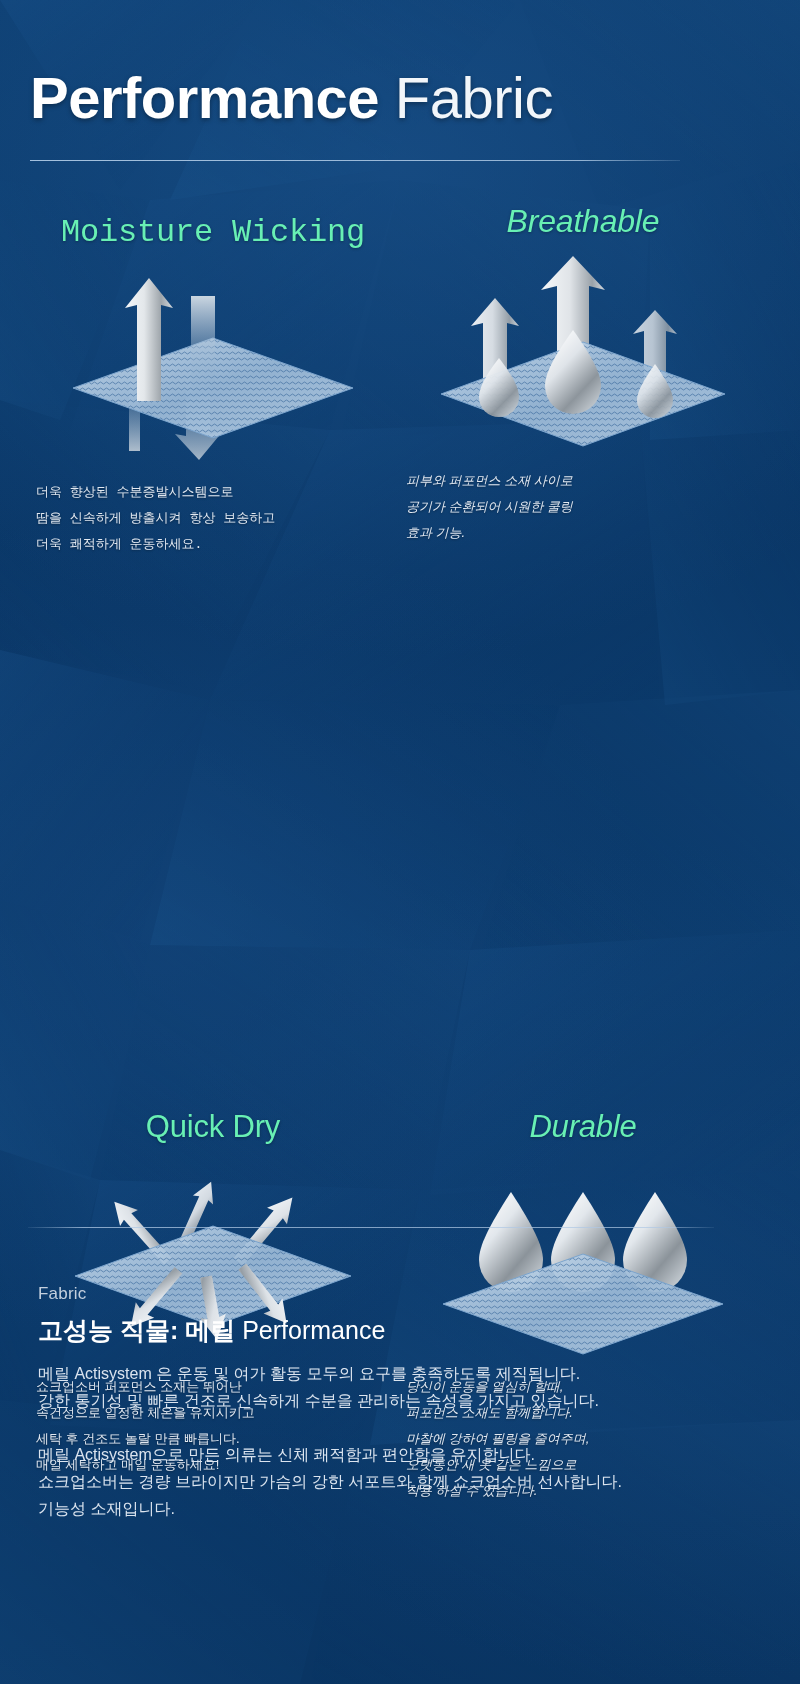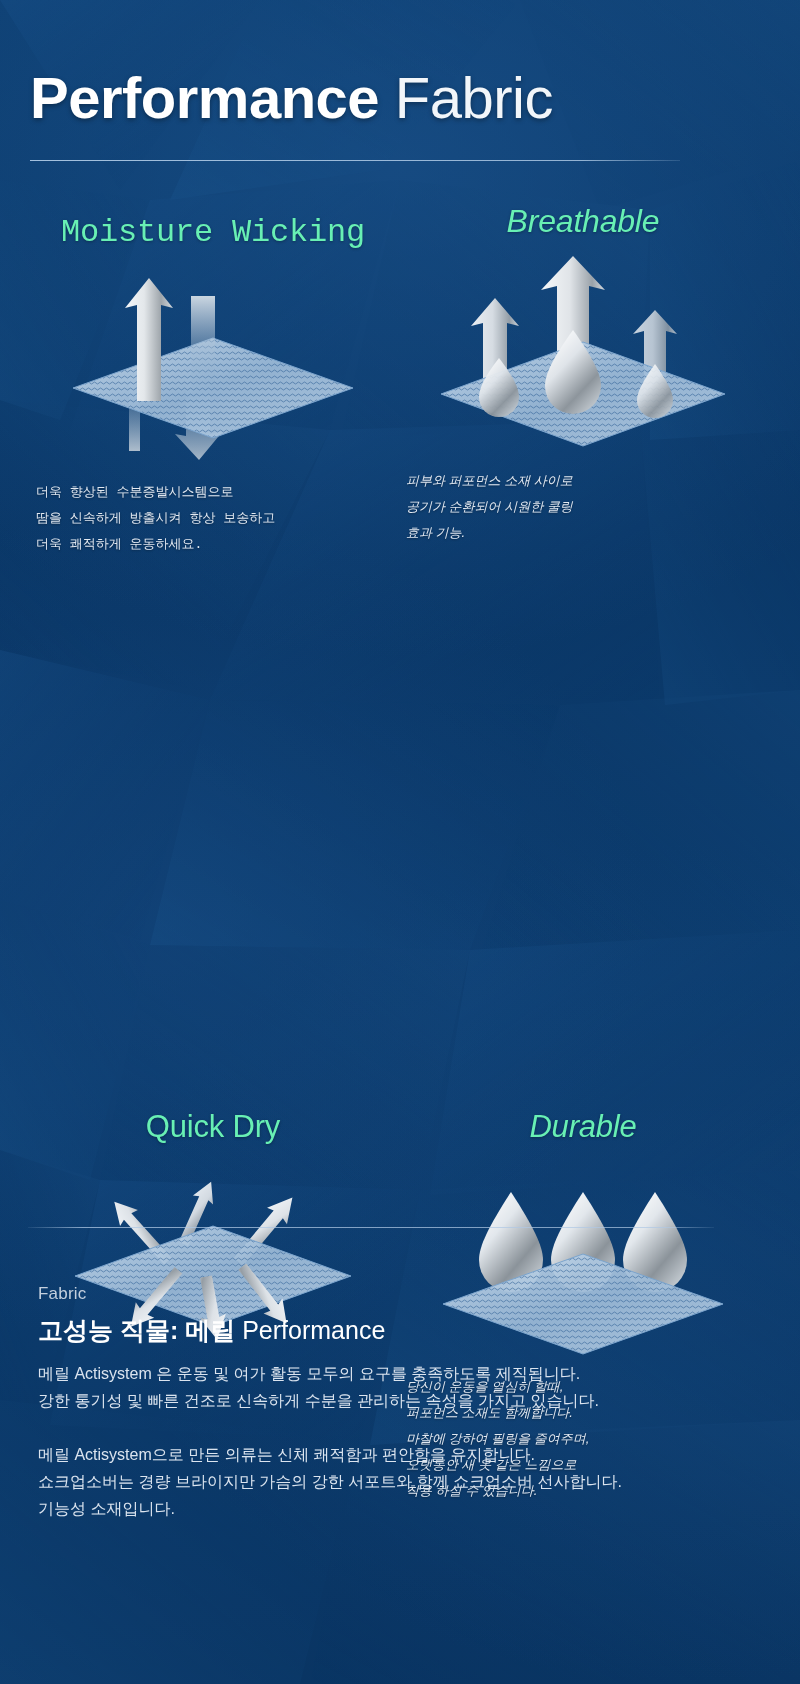--- a/index.html
+++ b/index.html
@@ -355,20 +355,26 @@
 
             <g transform="translate(150,156) rotate(170)">
               <path d="M-13 0 L0 -24 L13 0 L6 -2 L6 40 L-6 40 L-6 -2 Z" fill="url(#qd-ar)"></path>
             </g>
 
             <g transform="translate(210,146) rotate(142)">
               <path d="M-12 0 L0 -22 L12 0 L5 -2 L5 50 L-5 50 L-5 -2 Z" fill="url(#qd-ar)"></path>
             </g>
           </svg>
         </div>
+        <div class="feature-desc">
+          <span class="ln">쇼크업소버 퍼포먼스 소재는 뛰어난</span>
+          <span class="ln">속건성으로 일정한 체온을 유지시키고</span>
+          <span class="ln">세탁 후 건조도 놀랄 만큼 빠릅니다.</span>
+          <span class="ln">매일 세탁하고 매일 운동하세요!</span>
+        </div>
       </div>
 
       <div class="feature col-right" style="top:440px;">
         <div class="feature-title">Durable</div>
         <div class="feature-art">
           <svg width="300" height="200" viewBox="0 0 300 200">
             <defs>
               <linearGradient id="du-mesh" x1="0" y1="0" x2="1" y2="1">
                 <stop offset="0%" stop-color="#c9dcee"></stop>
                 <stop offset="50%" stop-color="#9dbbd8"></stop>

